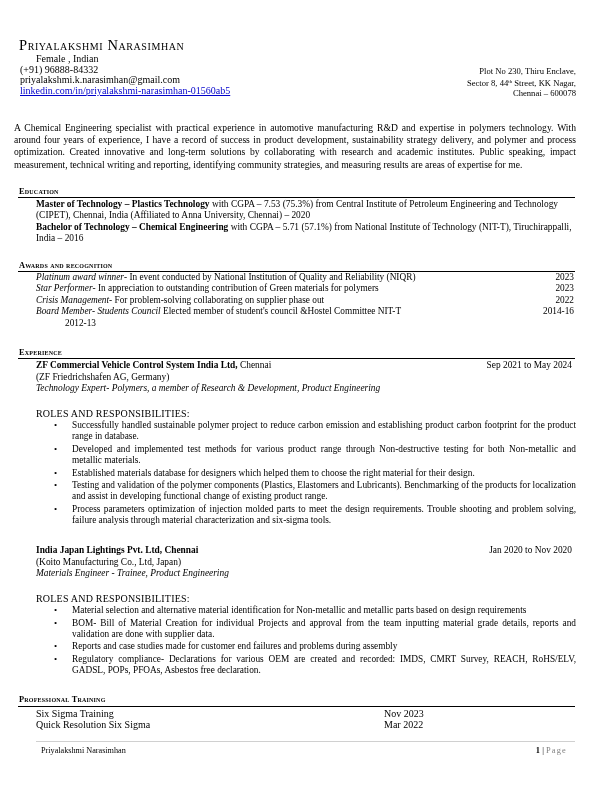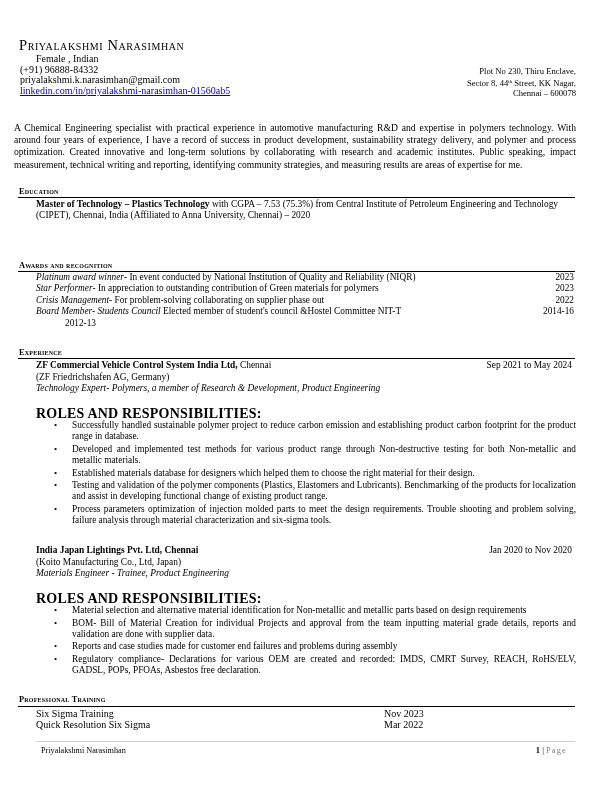--- a/index.html
+++ b/index.html
@@ -31,21 +31,21 @@
   .edu b { font-weight: bold; }
   .awards { left: 36px; top: 272px; width: 540px; }
   .award-row { display: flex; justify-content: space-between; height: 11.4px; font-size: 9.3px; }
   .award-row .year { width: 60px; text-align: right; padding-right: 2px; }
   .award-row i { font-style: italic; }
   .job { left: 36px; width: 540px; font-size: 9.4px; line-height: 11.6px; }
   .job .row1 { display: flex; justify-content: space-between; }
   .job .dates { padding-right: 4px; }
   .job b { font-weight: bold; }
   .job i { font-style: italic; }
-  .roles-title { left: 36px; font-weight: bold; font-size: 14px; letter-spacing: 0.2px; }
+  .roles-title { left: 36px; font-weight: normal; font-size: 10px; letter-spacing: 0.2px; }
   .bullets { left: 54px; width: 522px; font-size: 9.3px; line-height: 11.2px; }
   .bullet { position: relative; padding-left: 18px; text-align: justify; margin-bottom: 1.4px; }
   .bullet .dot { position: absolute; left: 0; top: 0; font-size: 9px; }
   .training { left: 36px; top: 708px; width: 540px; font-size: 10px; line-height: 11.4px; }
   .training-row { display: flex; }
   .training-row .t-name { width: 348px; }
   .footer-rule { left: 36px; width: 539px; top: 741px; border-top: 1px solid #d0d0d0; height: 0; }
   .footer-name { left: 41px; top: 745px; font-size: 8.2px; }
   .footer-page { right: 45px; top: 745px; font-size: 8.4px; }
   .footer-page b { font-weight: bold; }
@@ -68,20 +68,21 @@
   <div><span>Sector 8, 44</span><sup>th</sup><span> Street, KK Nagar,</span></div>
   <div>Chennai – 600078</div>
 </div>
 
 <div class="abs summary">A Chemical Engineering specialist with practical experience in automotive manufacturing R&amp;D and expertise in polymers technology. With around four years of experience, I have a record of success in product development, sustainability strategy delivery, and polymer and process optimization. Created innovative and long-term solutions by collaborating with research and academic institutes. Public speaking, impact measurement, technical writing and reporting, identifying community strategies, and measuring results are areas of expertise for me.</div>
 
 <div class="abs section-title" style="top:186px;">Education</div>
 <div class="abs rule" style="top:197px;"></div>
 <div class="abs edu">
   <div><b>Master of Technology – Plastics Technology</b><span> with CGPA – 7.53 (75.3%) from Central Institute of Petroleum Engineering and Technology (CIPET), Chennai, India (Affiliated to Anna University, Chennai) – 2020</span></div>
+  <div><b>Bachelor of Technology – Chemical Engineering</b><span> with CGPA – 5.71 (57.1%) from National Institute of Technology (NIT-T), Tiruchirappalli, India – 2016</span></div>
 </div>
 
 <div class="abs section-title" style="top:260px;">Awards and recognition</div>
 <div class="abs rule" style="top:271px;"></div>
 <div class="abs awards">
   <div class="award-row">
       <span><i>Platinum award winner</i><span>- In event conducted by National Institution of Quality and Reliability (NIQR)</span></span>
       <span class="year">2023</span>
     </div>
   <div class="award-row">

